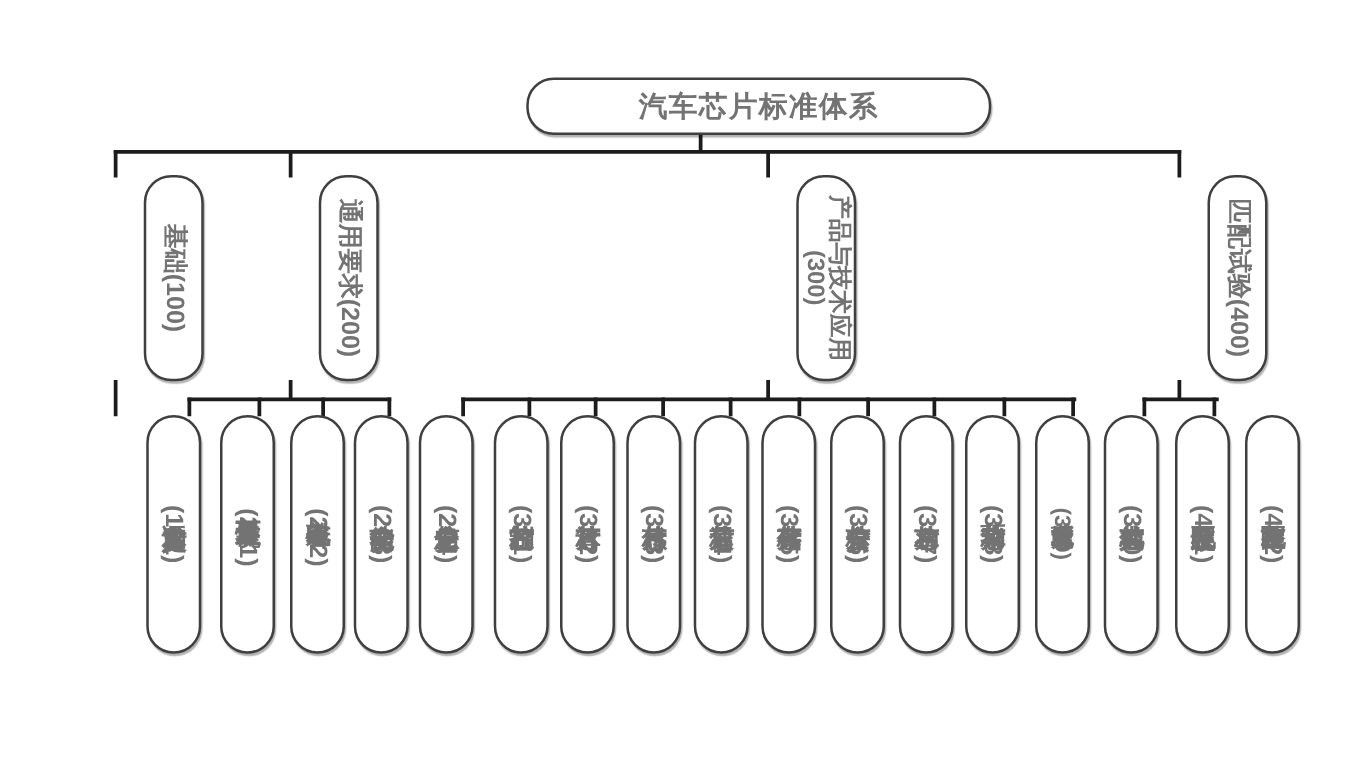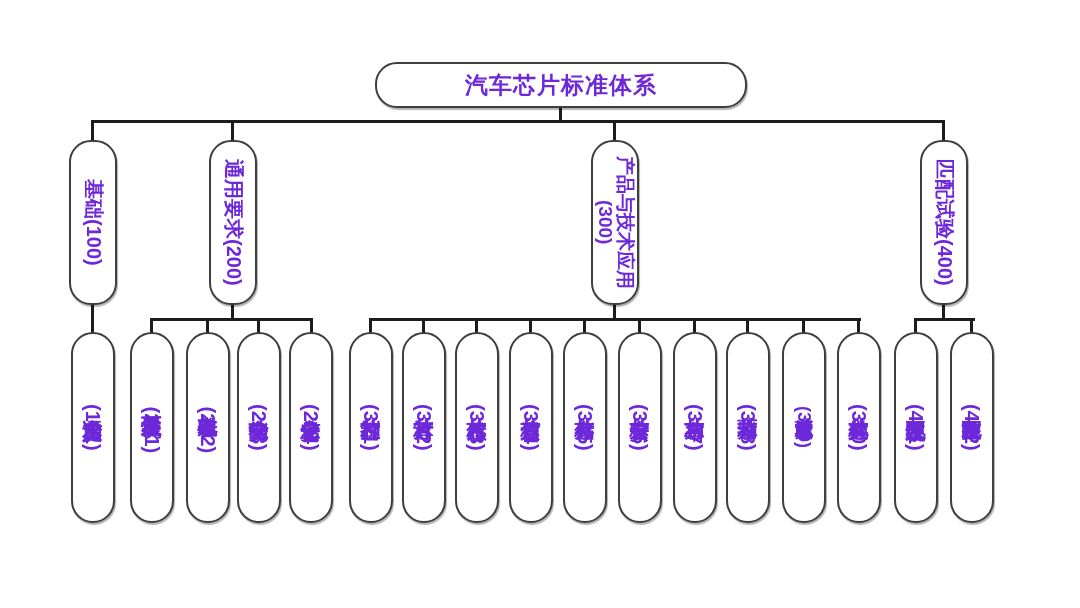--- a/index.html
+++ b/index.html
@@ -18,21 +18,22 @@
   .node {
     position: absolute;
     box-sizing: border-box;
     background: #ffffff;
     border: 2px solid #3f3f3f;
     border-radius: 22px;
     display: flex;
     align-items: center;
     justify-content: center;
     box-shadow: 1px 2px 1px rgba(0,0,0,0.30);
-    color: #6d28d9;
+    color: #737373;
+    margin-left: 46px;
   }
   .node-root {
     left: 375px; top: 62px; width: 372px; height: 46px;
     font-size: 23px; font-weight: bold; letter-spacing: 1px;
   }
   .node-branch {
     top: 140px; width: 48px; height: 165px;
   }
   .node-leaf {
     top: 332px; width: 44px; height: 191px;

